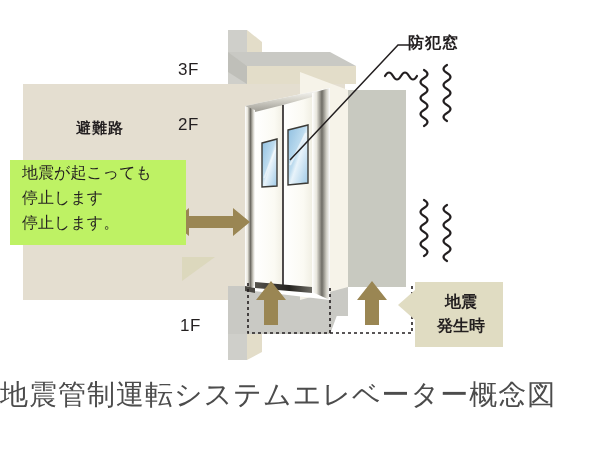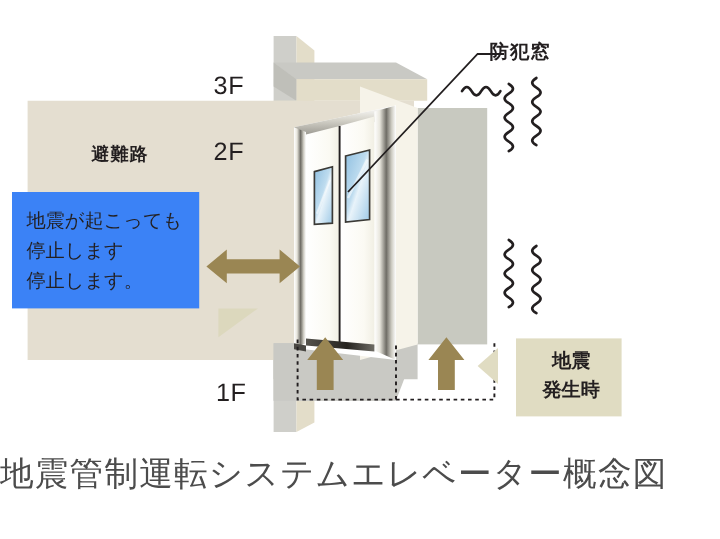--- a/index.html
+++ b/index.html
@@ -27,21 +27,21 @@
     left: 0; top: 0;
     width: 600px;
     height: 449px;
   }
   svg.layer { overflow: visible; }
 
   
   .floor-label {
     position: absolute;
     font-family: "Liberation Sans", "DejaVu Sans", sans-serif;
-    font-size: 21px;
+    font-size: 17px;
     color: #231f20;
     letter-spacing: 0.5px;
     white-space: nowrap;
   }
   #floor-3f { left: 178px; top: 60px; }
   #floor-2f { left: 178px; top: 102px; margin-top: 13px; }
   #floor-1f { left: 180px; top: 316px; }
 
   #escape-route-label {
     position: absolute;
@@ -64,39 +64,39 @@
     letter-spacing: 1px;
     white-space: nowrap;
     text-align: center;
   }
 
   
   #callout-stop {
     position: absolute;
     left: 10px;
     top: 160px;
-    width: 156px;
-    padding: 12px 8px 10px 12px;
-    background: #3b82f6;
+    width: 176px;
+    padding: 0 8px 10px 12px;
+    background: #bef264;
     box-sizing: border-box;
     z-index: 6;
   }
   #callout-stop .line {
     display: block;
     font-size: 16px;
     line-height: 25px;
     color: #231f20;
     white-space: nowrap;
     letter-spacing: 0px;
   }
 
   
   #callout-quake {
     position: absolute;
-    left: 430px;
+    left: 415px;
     top: 282px;
     width: 88px;
     padding: 8px 6px 9px 10px;
     background: #e0dcc2;
     box-sizing: border-box;
     z-index: 6;
     text-align: center;
   }
   #callout-quake .line {
     display: block;

